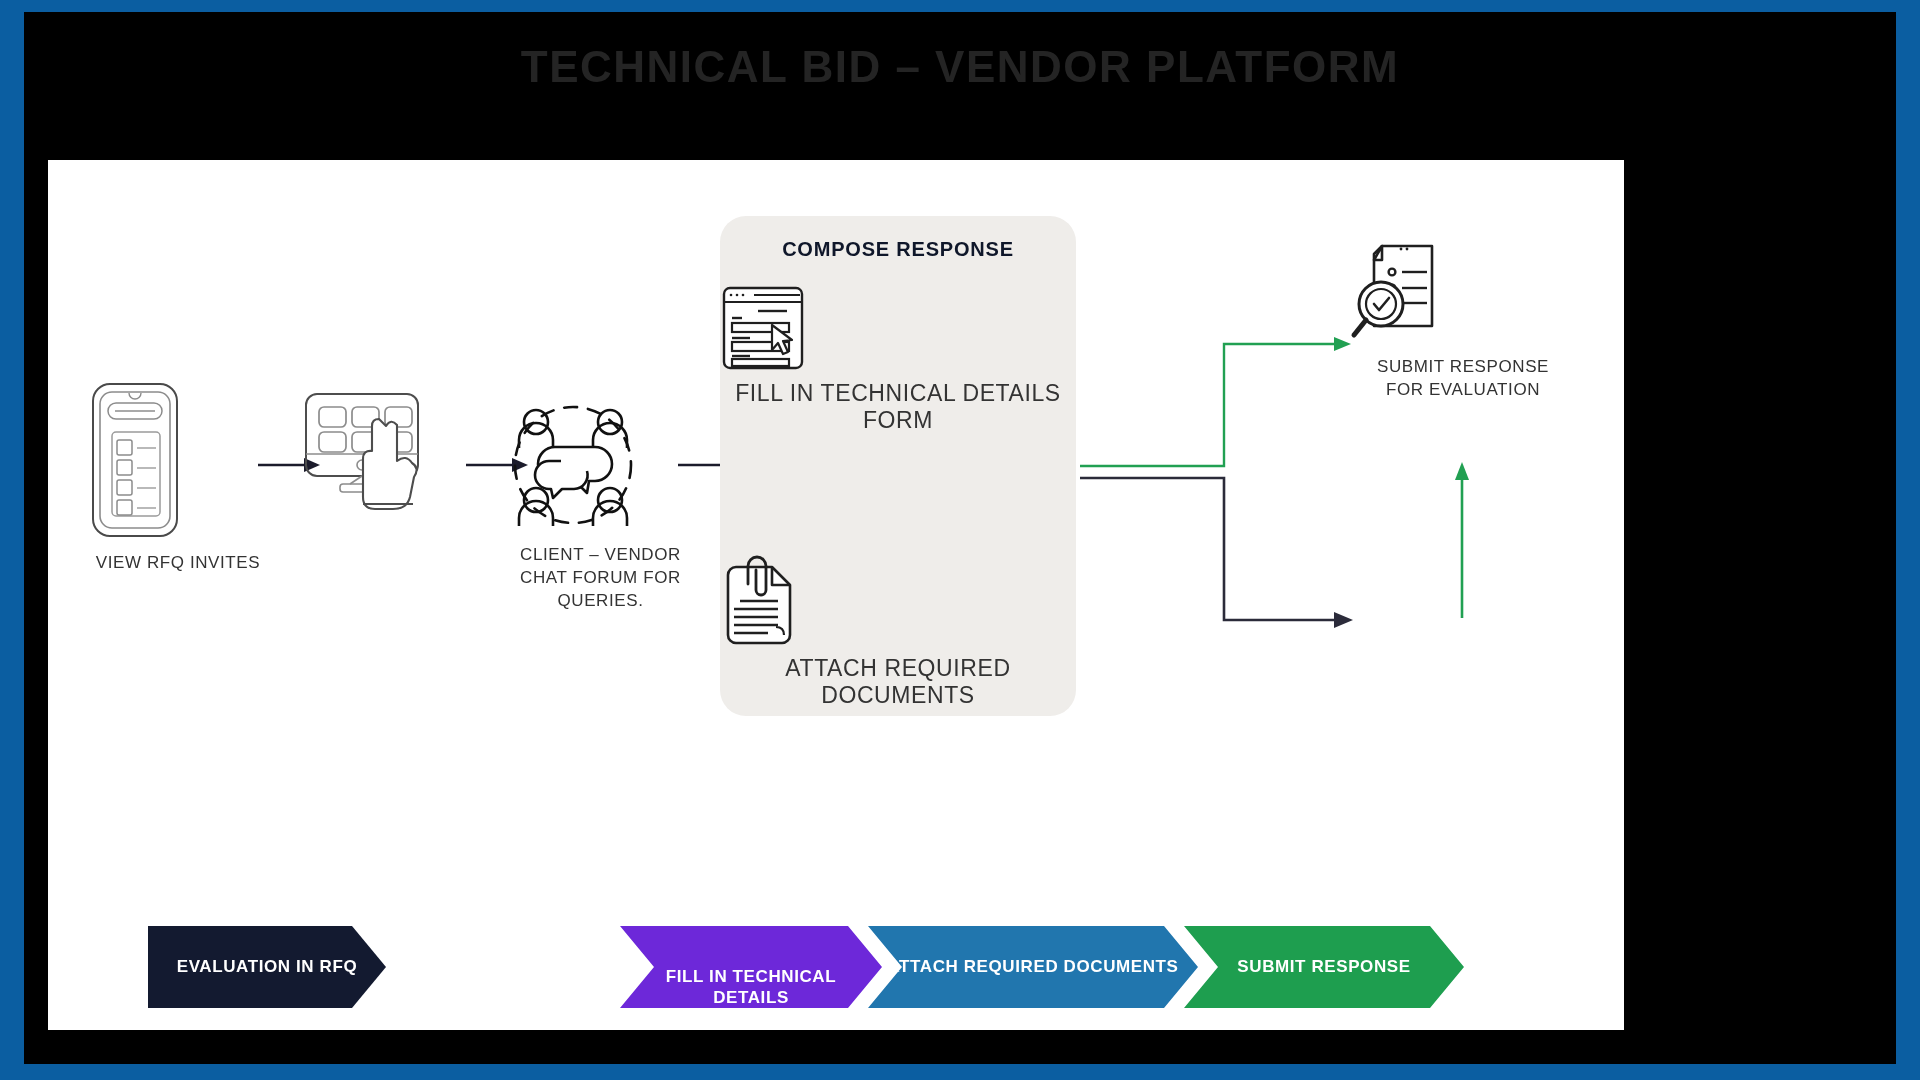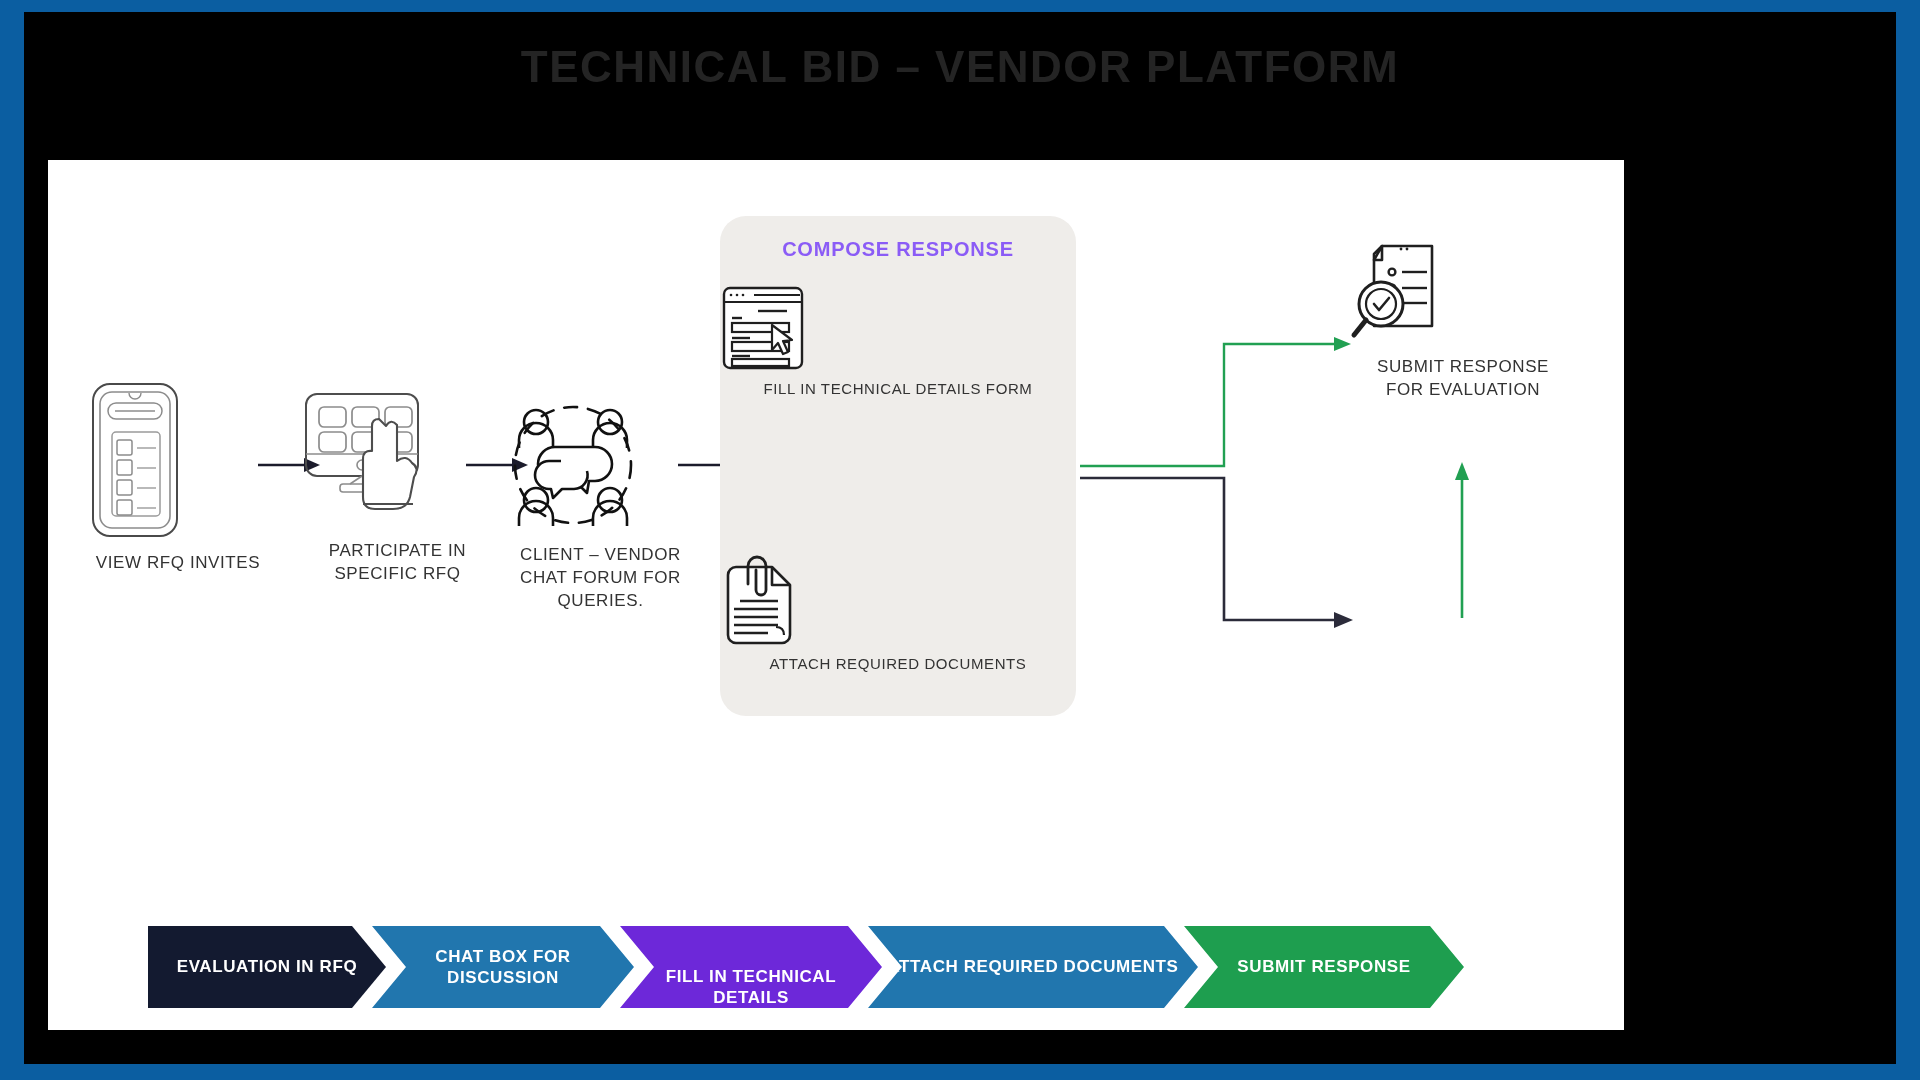--- a/index.html
+++ b/index.html
@@ -65,29 +65,29 @@
     background: #efedea;
     border-radius: 26px;
   }
   .compose-title {
     position: absolute;
     left: 0; top: 22px; width: 100%;
     text-align: center;
     font-size: 20px;
     font-weight: 700;
     letter-spacing: 0.8px;
-    color: #8b5cf6;
+    color: #0f172a;
   }
   .compose-item {
     position: absolute;
     width: 100%;
     text-align: center;
   }
   .compose-item .label {
-    font-size: 15px;
+    font-size: 23px;
     letter-spacing: 0.6px;
     color: #333333;
     margin-top: 8px;
   }
   
   .process-bar {
     position: absolute;
     left: 145px; bottom: 40px;
     width: 1420px; height: 82px;
   }
@@ -161,22 +161,20 @@
             <rect x="85" y="19" width="27" height="20" rx="5" fill="none" stroke="#8c8c8c" stroke-width="1.7"></rect>
             <rect x="19" y="44" width="27" height="20" rx="5" fill="none" stroke="#8c8c8c" stroke-width="1.7"></rect>
             <rect x="52" y="44" width="27" height="20" rx="5" fill="none" stroke="#8c8c8c" stroke-width="1.7"></rect>
             <rect x="85" y="44" width="27" height="20" rx="5" fill="none" stroke="#8c8c8c" stroke-width="1.7"></rect>
             <path d="M50 96 L62 88 L74 96" fill="none" stroke="#8c8c8c" stroke-width="1.6"></path>
             <rect x="40" y="96" width="48" height="8" rx="3" fill="none" stroke="#8c8c8c" stroke-width="1.6"></rect>
             <path d="M86 38 q5 -8 11 -1 l0 36 q9 -7 15 2 q8 5 2 14 l-4 20 q-3 12 -17 12 l-18 0 q-12 0 -12 -12 l0 -38 q0 -9 9 -8 l0 -25 q0 -7 7 -7 z" fill="#ffffff" stroke="#4d4d4d" stroke-width="2.1" stroke-linejoin="round"></path>
             <line x1="63" y1="116" x2="113" y2="116" stroke="#4d4d4d" stroke-width="2.1"></line>
           </svg>
         </span>
-        <div class="label">PARTICIPATE IN
-SPECIFIC RFQ</div>
       </div>
 
       <div class="h-arrow" style="left:418px; top:297px;">
         <svg width="62" height="16" viewBox="0 0 62 16">
           <line x1="0" y1="8" x2="48" y2="8" stroke="#1b1b2b" stroke-width="2.6"></line>
           <polygon points="46,1 62,8 46,15" fill="#1b1b2b"></polygon>
         </svg>
       </div>
 
       <div class="node" style="left:455px; top:238px; width:195px;">
@@ -291,24 +289,20 @@
       <svg style="position:absolute; left:1404px; top:300px;" width="20" height="160" viewBox="0 0 20 160">
         <line x1="10" y1="158" x2="10" y2="18" stroke="#21a052" stroke-width="2.6"></line>
         <polygon points="3,20 10,2 17,20" fill="#21a052"></polygon>
       </svg>
 
 
       <div class="process-bar" style="left:100px; bottom:22px; width:1380px;">
         <div class="chev first" style="left:0px; width:238px; background:#131a30;">
           <span>EVALUATION IN RFQ</span>
         </div>
-        <div class="chev mid" style="left:224px; width:262px; background:#2176ae;">
-          <span>CHAT BOX FOR
-DISCUSSION</span>
-        </div>
         <div class="chev mid" style="left:472px; width:262px; background:#6d28d9;align-items:flex-end;">
           <span>FILL IN TECHNICAL
 DETAILS</span>
         </div>
         <div class="chev mid" style="left:720px; width:330px; background:#2176ae;">
           <span>ATTACH REQUIRED DOCUMENTS</span>
         </div>
         <div class="chev last" style="left:1036px; width:280px; background:#1e9e4f;">
           <span>SUBMIT RESPONSE</span>
         </div>

